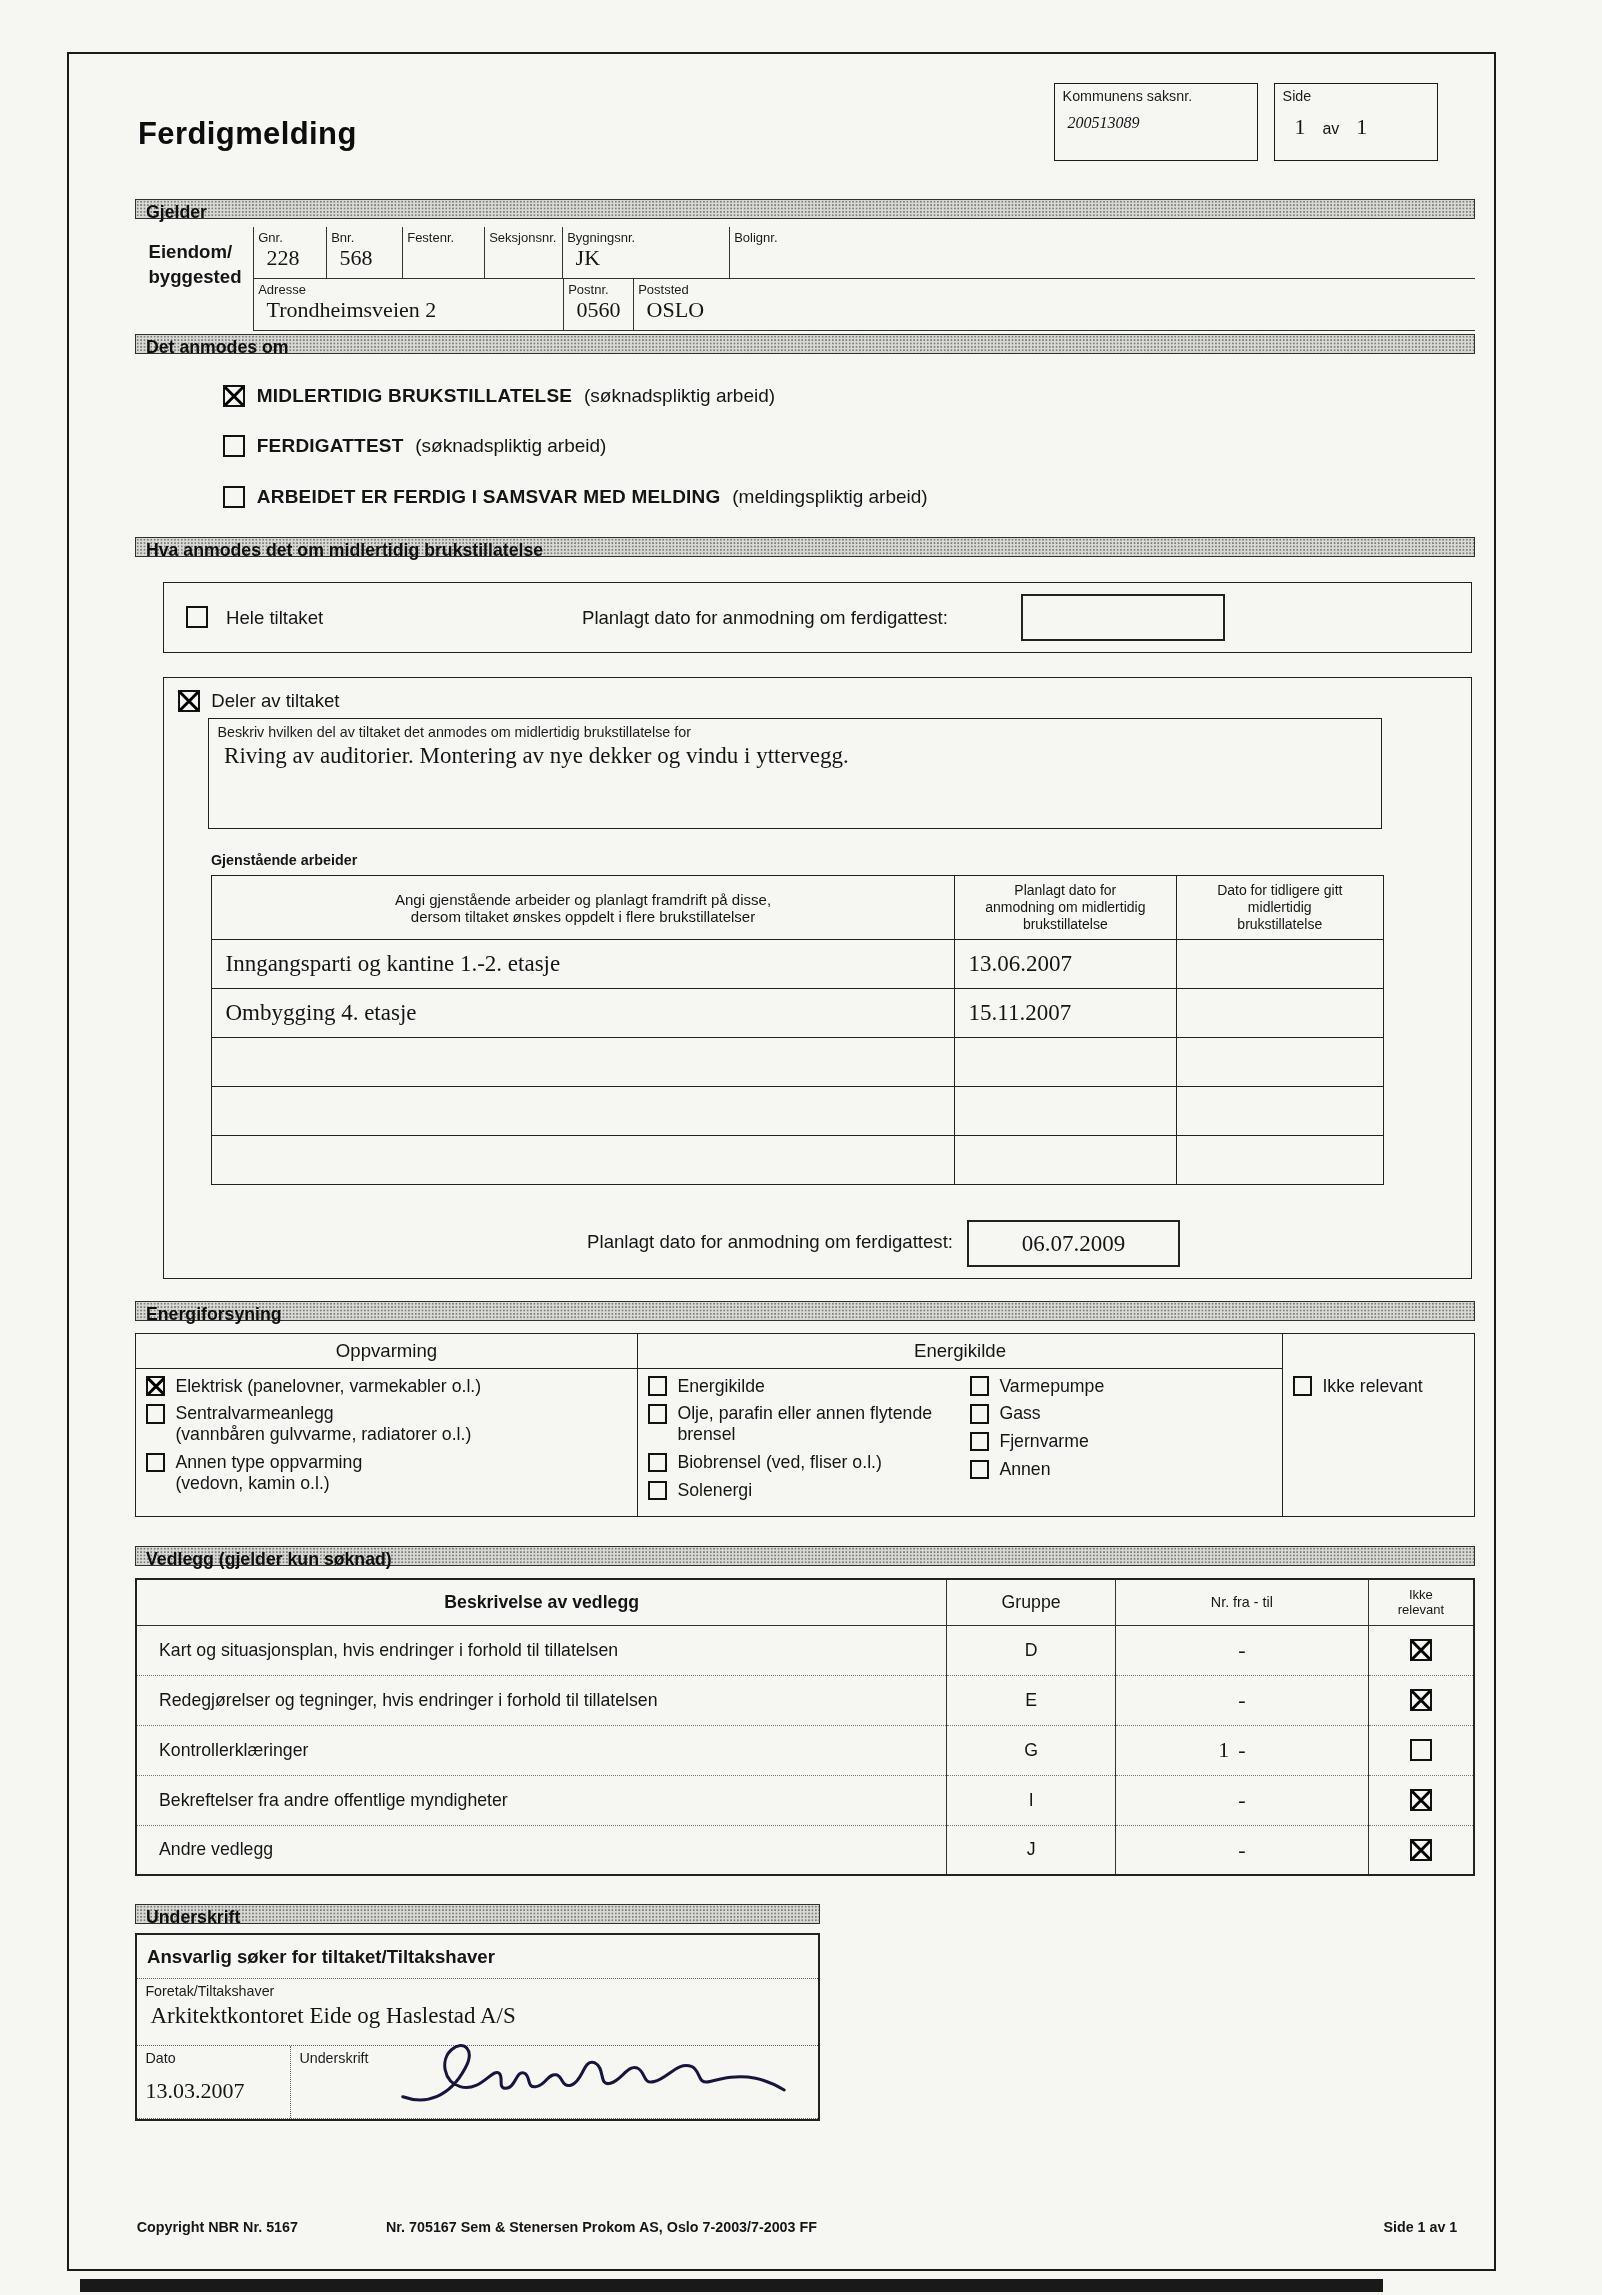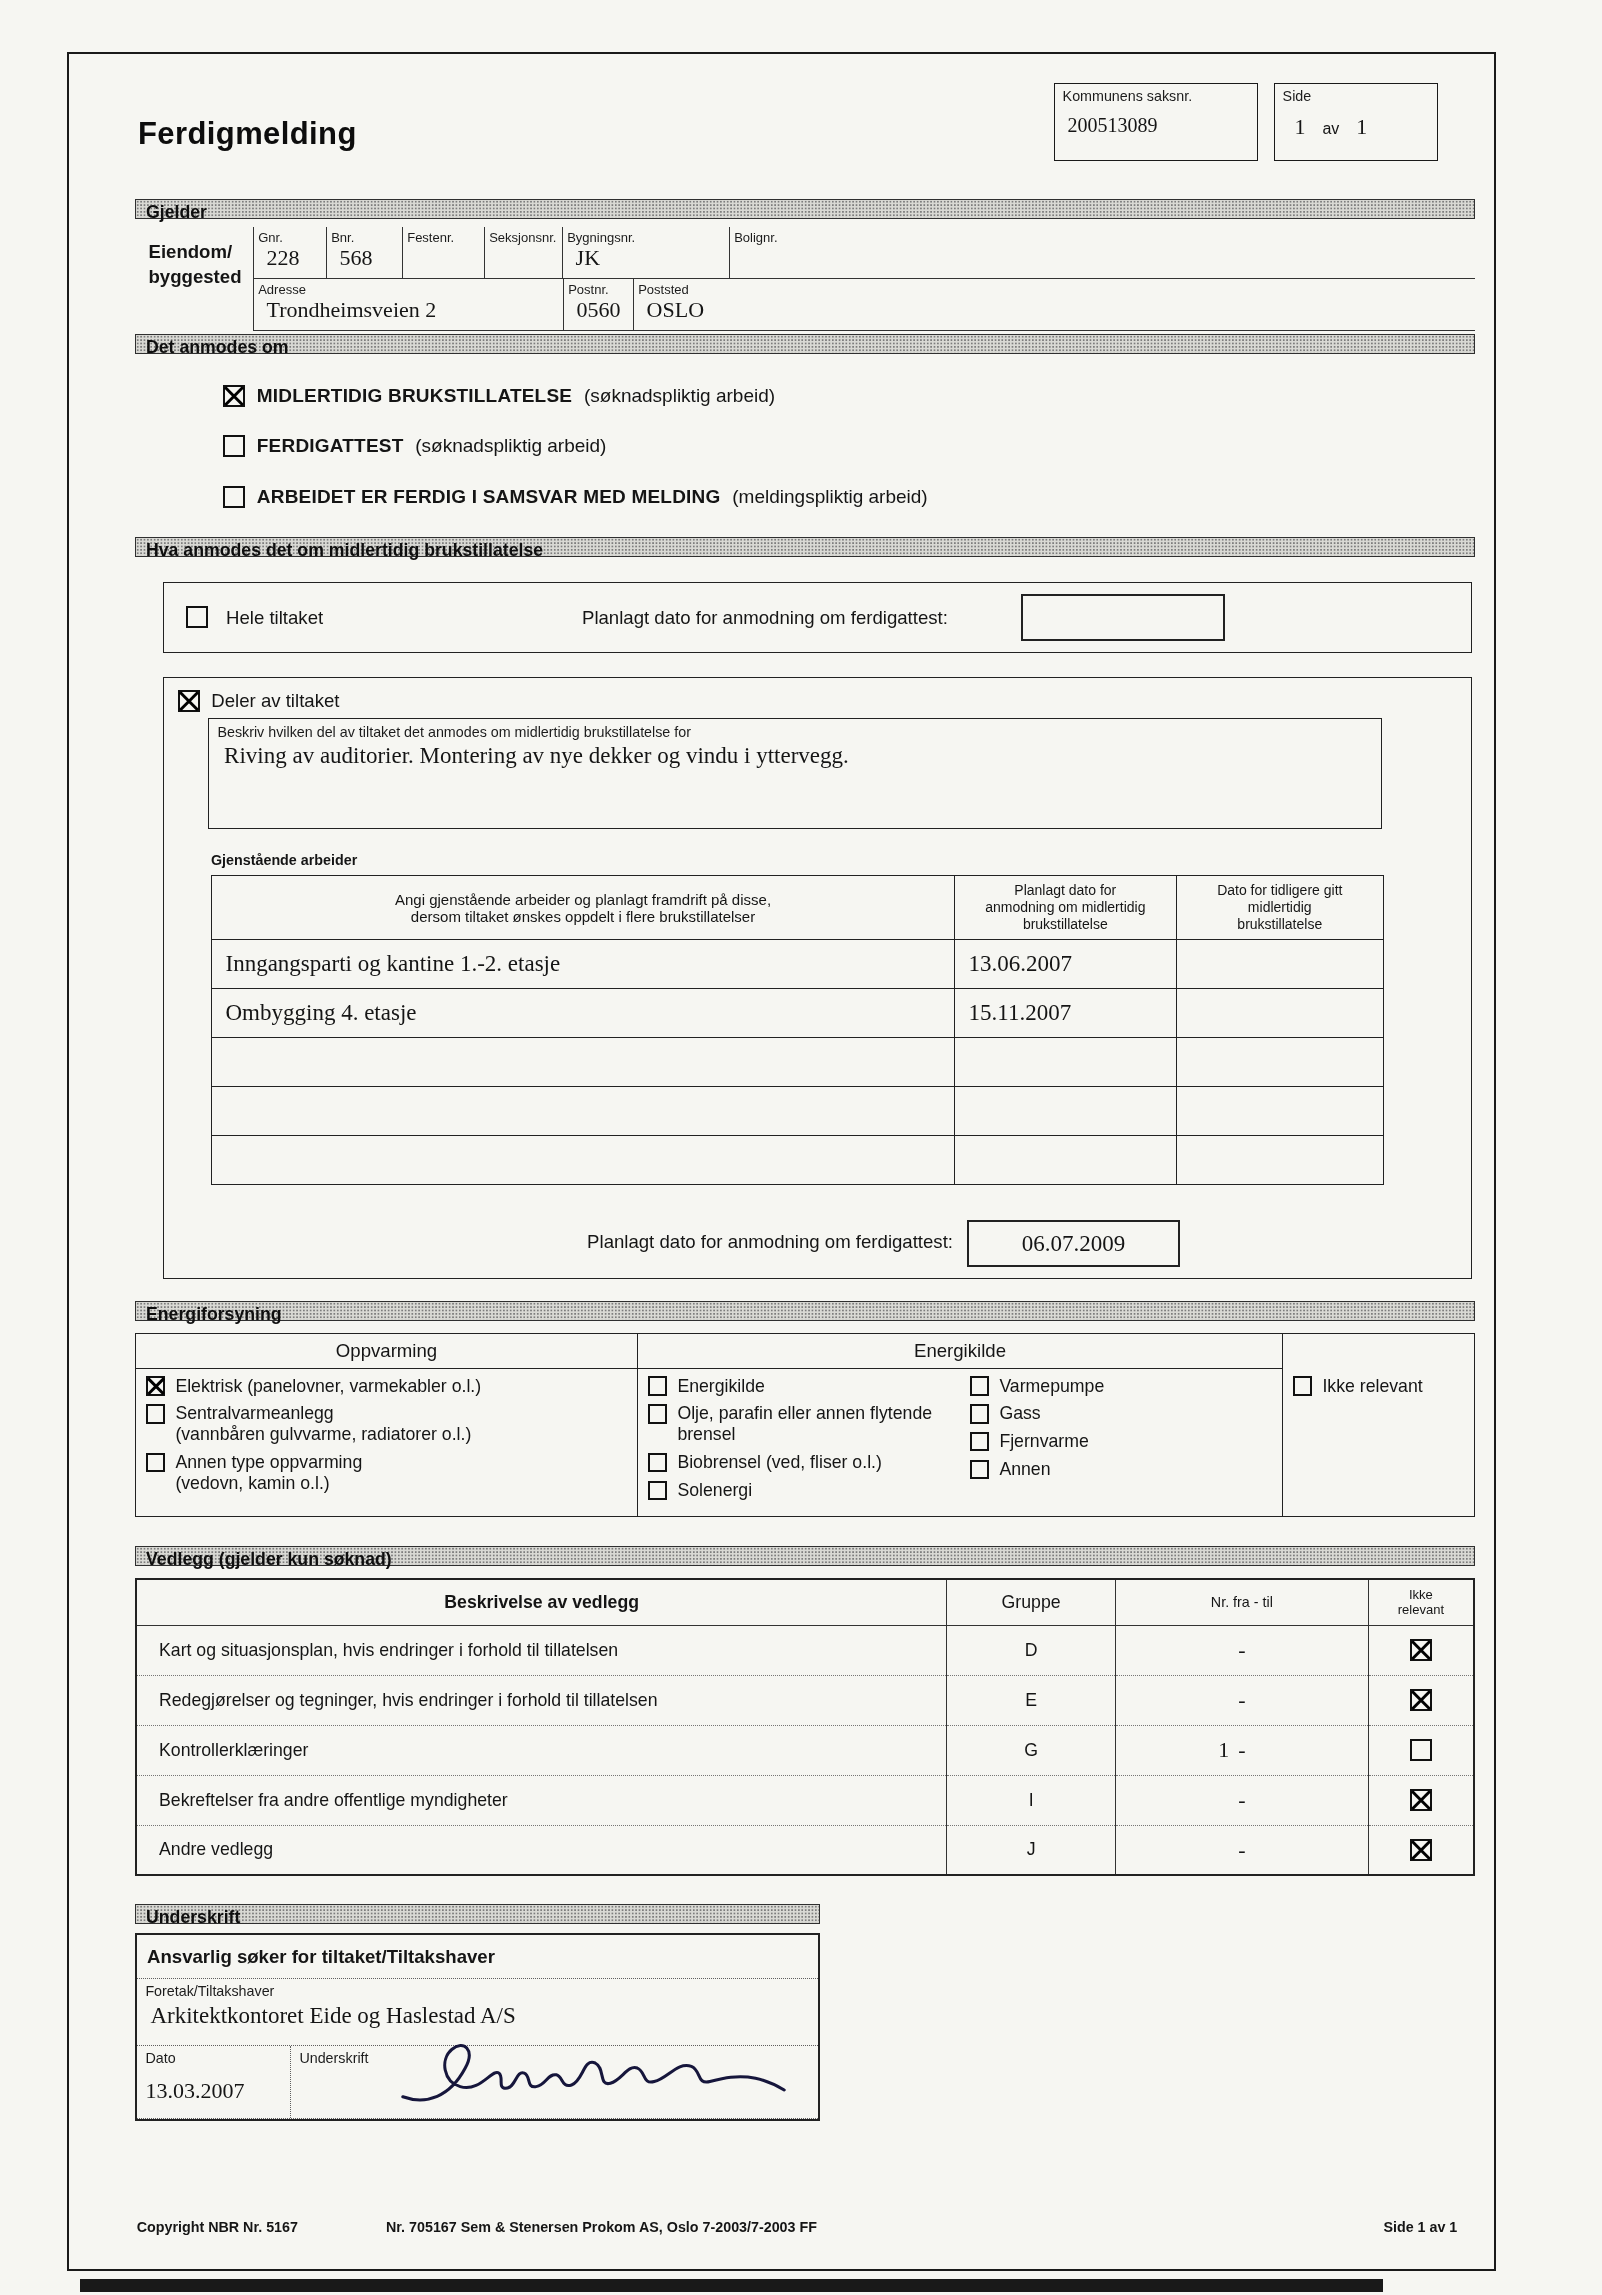--- a/index.html
+++ b/index.html
@@ -11,21 +11,21 @@
   .serif { font-family:"Liberation Serif", serif; }
   .page { position:absolute; inset:0; }
   .sheet { position:absolute; left:67px; top:52px; width:1429px; height:2219px; border:2.5px solid #1a1a1a; }
 
   .title { position:absolute; left:69px; top:62px; font-size:31px; font-weight:bold; color:#0d0d0d; letter-spacing:0.4px; }
 
   .topbox { position:absolute; border:1.7px solid #1a1a1a; background:#f6f6f2; padding:4.2px 7.6px; height:78px; }
   .topbox.saksnr { left:985px; top:29px; width:204px; }
   .topbox.side   { left:1205px; top:29px; width:164px; }
   .flabel { font-size:14.3px; color:#1c1c1c; }
-  .topbox .fvalue { font-size:20px; margin-top:10px; padding-left:5px; }
+  .topbox .fvalue { font-size:16px; margin-top:10px; padding-left:5px;font-style:italic; }
   .side-val { margin-top:10px; font-size:22px; display:flex; gap:17px; align-items:baseline; padding-left:11.8px; }
   .side-val .av { font-size:16px; }
 
   .bar {
     position:absolute; left:66px; width:1340px; height:20px;
     border:1.7px solid #2f2f2f; color:#0e0e0e;
     background-color:#d9d9d4;
     background-image:radial-gradient(#7d7d7d 0.8px, transparent 0.8px);
     background-size:3.4px 3.4px;
     font-size:17.7px; font-weight:bold; line-height:24.5px; padding:0 10px;

